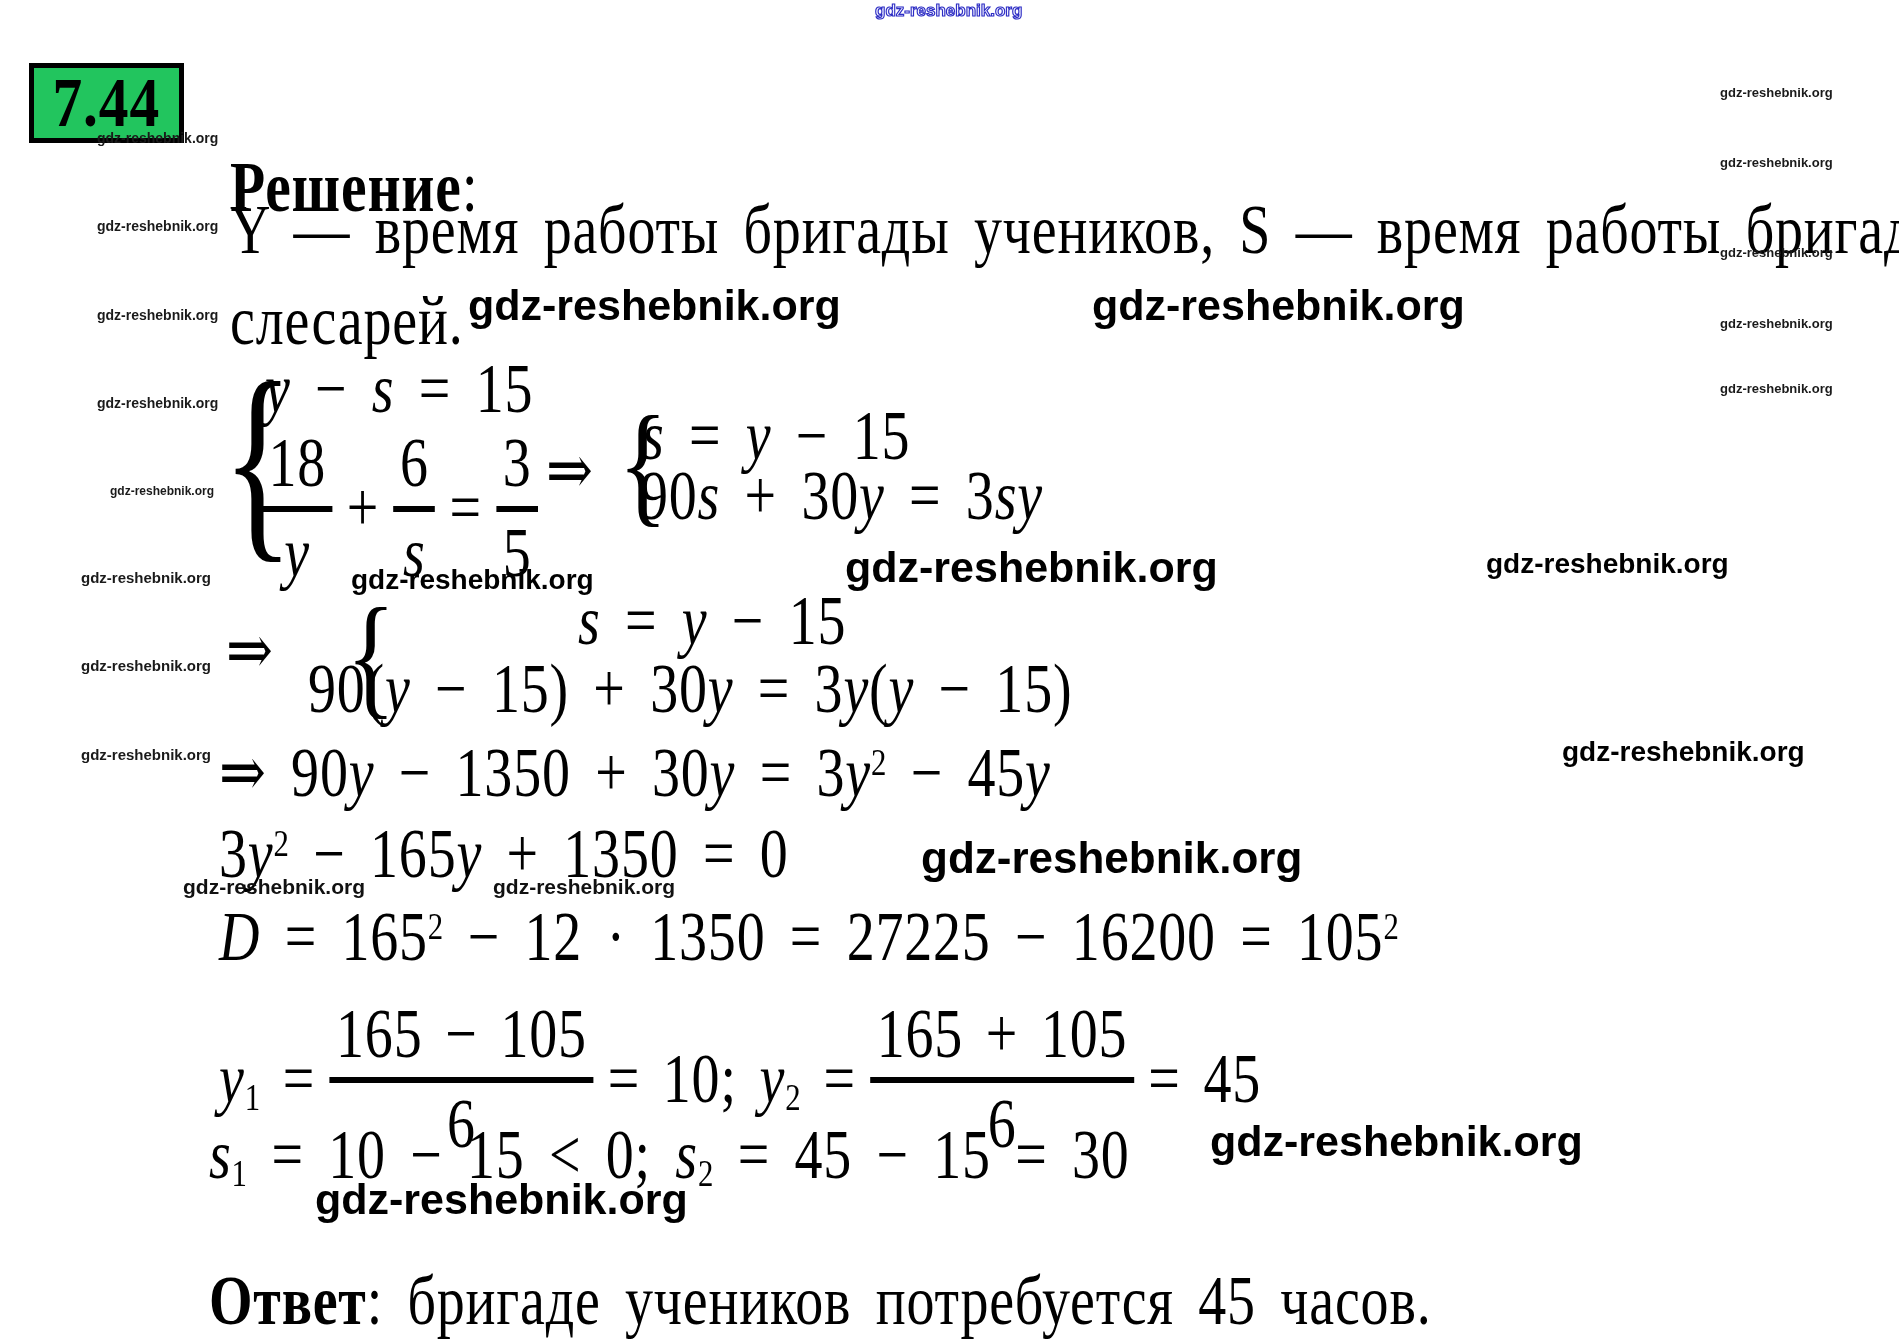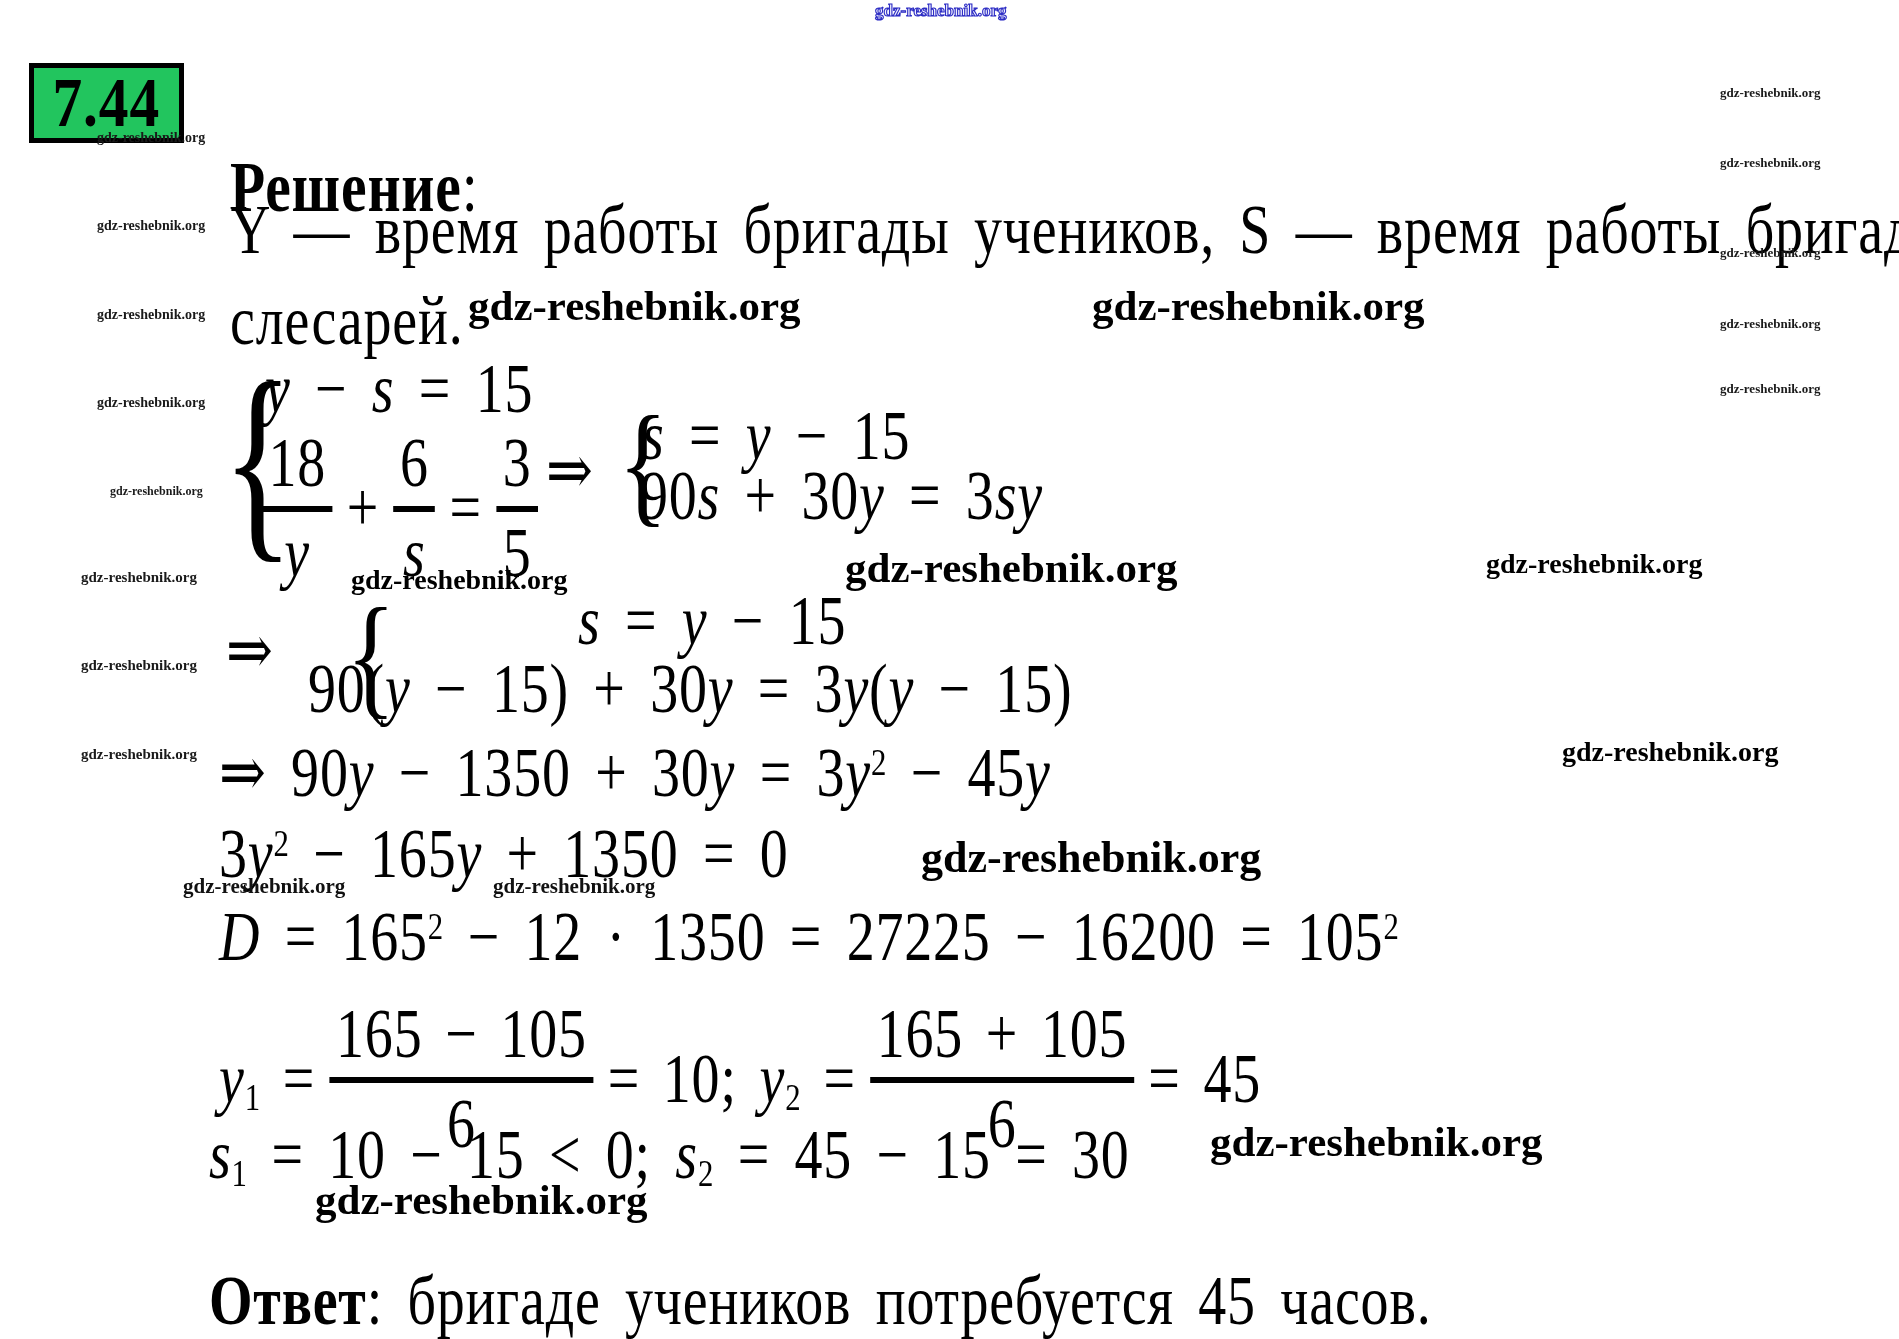--- a/index.html
+++ b/index.html
@@ -25,21 +25,21 @@
   .fden{padding-top:6px;}
   .brace{
     position:absolute;line-height:1;transform-origin:left top;
     font-family:"Liberation Serif","DejaVu Serif",serif;font-weight:400;
   }
   .b-lg{font-size:150px;transform:scaleY(1.45);}
   .b-md{font-size:104px;transform:scaleY(1.3);}
   .bold{font-weight:bold;}
   
   .wm{
-    position:absolute;font-family:Liberation Serif, serif;
+    position:absolute;font-family:Liberation Sans, sans-serif;
     font-weight:700;color:#000;white-space:nowrap;line-height:1;
   }
   .wm-xl{font-size:43px;}
   .wm-md{font-size:28px;}
   .wm-sm{font-size:21px;font-weight:600;color:#111;}
   .wm-col{font-weight:600;color:#1a1a1a;}
   .wm-blue{
     font-size:17px;color:#f2f2ff;-webkit-text-stroke:1.1px #2d2dc4;
     text-shadow:0 0 1px #8888dd;
   }

